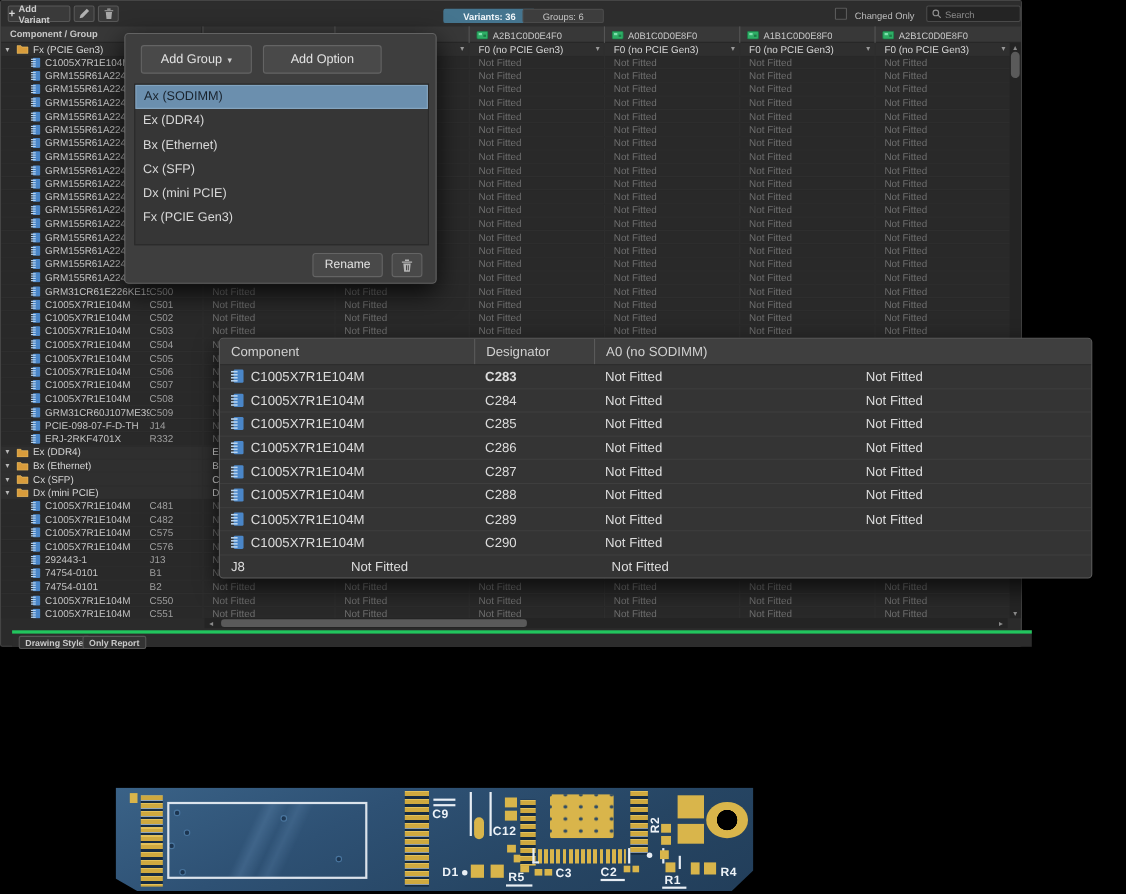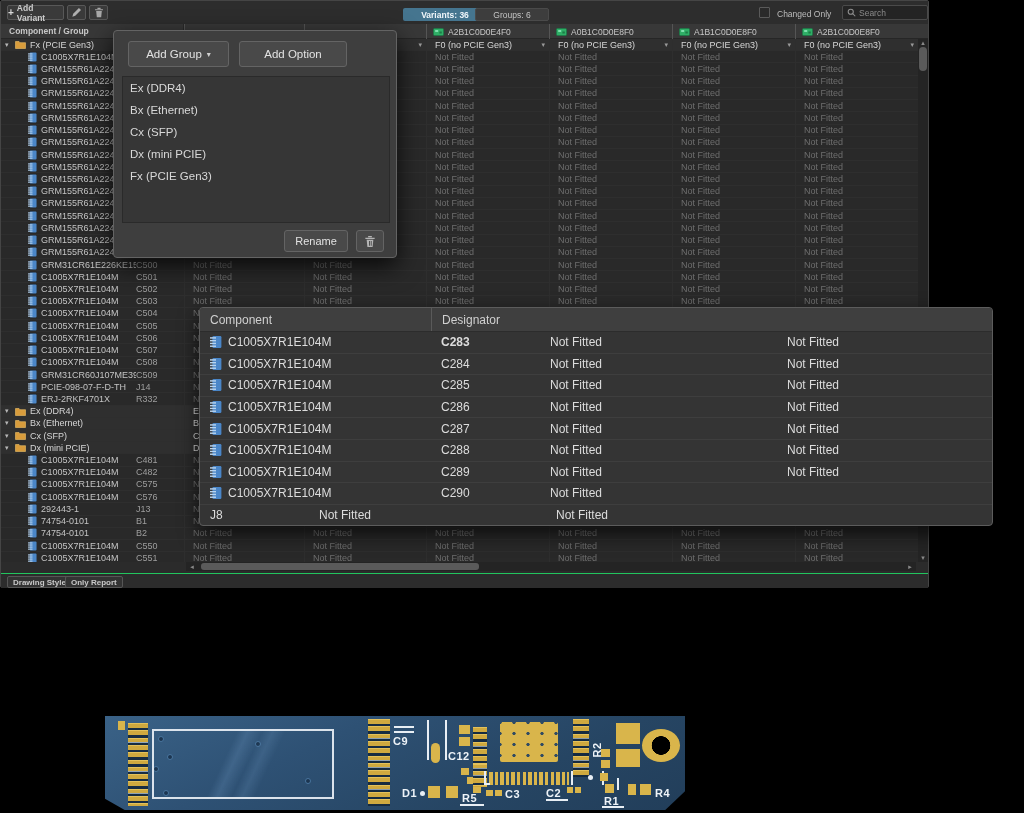--- a/index.html
+++ b/index.html
@@ -61,22 +61,22 @@
   
   #v-scroll { position:absolute; left:917px; top:38px; width:10px; height:523px; background:#242424; }
   #v-thumb { position:absolute; left:1px; top:8px; width:8px; height:24px; background:#5a5a5a; border-radius:4px; }
   .scroll-arrow { color:#8a8a8a; font-size:7px; text-align:center; width:100%; position:absolute; }
   #h-scroll { position:absolute; left:185px; top:561px; width:730px; height:9px; background:#242424; }
   #h-thumb { position:absolute; left:15px; top:1px; width:278px; height:7px; background:#5a5a5a; border-radius:3px; }
   #h-left-arrow { left:2px; top:1px; width:8px; }
   #h-right-arrow { right:2px; top:1px; width:8px; }
 
   
-  #bottom-bar { position:absolute; left:0; top:572px; width:100%; height:15px; background:#2c2c2c;
-    border-top:1px solid #22c55e; }
+  #bottom-bar { position:absolute; left:10px; top:572px; width:100%; height:15px; background:#2c2c2c;
+    border-top:3px solid #22c55e; }
   .bb-btn { position:absolute; top:2px; height:12px; background:#333; border:1px solid #565656;
     border-radius:2px; color:#c8c8c8; font-size:8px; font-weight:bold;
     display:flex; align-items:center; justify-content:center; padding:0 5px; }
   #drawing-style-btn { left:6px; }
   #view-report-btn { left:64px; }
 
   
   #popup { position:absolute; left:113px; top:30px; width:284px; height:228px; background:#3e3e3e;
     border:1px solid #636363; border-radius:4px; box-shadow:0 8px 24px rgba(0,0,0,.8); z-index:30; }
   .pp-btn { position:absolute; background:#494949; border:1px solid #646464; border-radius:3px;
@@ -1606,20 +1606,21 @@
 
 <div id="popup">
   <div class="pp-btn" id="add-group-btn">
     <span>Add Group</span>
     <span class="dd">▾</span>
   </div>
   <div class="pp-btn" id="add-option-btn">
     <span>Add Option</span>
   </div>
   <div id="popup-list">
+      <div class="pp-item selected">Ax (SODIMM)</div>
       <div class="pp-item">Ex (DDR4)</div>
       <div class="pp-item">Bx (Ethernet)</div>
       <div class="pp-item">Cx (SFP)</div>
       <div class="pp-item">Dx (mini PCIE)</div>
       <div class="pp-item">Fx (PCIE Gen3)</div>
     </div>
   <div class="pp-btn" id="rename-btn">
     <span>Rename</span>
   </div>
   <div class="pp-btn" id="popup-trash-btn">
@@ -1628,20 +1629,21 @@
           <path d="M1 3h10v1.2H1z M4 1h4v1.4H4z M2.4 5h7.2l-.8 8H3.2z M5 6.5h1v5H5z M6.8 6.5h1v5h-1z" fill="#b4b4b4" fill-rule="evenodd"></path>
         </svg>
     </span>
   </div>
 </div>
 
 <div id="overlay">
   <div id="ov-header">
       <div class="ov-h" style="width: 231px;">Component</div>
       <div class="ov-h" style="width: 109px;">Designator</div>
+      <div class="ov-h" style="width: 237px;">A0 (no SODIMM)</div>
     </div>
   <div id="ov-body">
       <div class="ov-row">
         <div class="ov-c" style="width: 231px;">
           <svg width="12" height="14" viewBox="0 0 10 11" style="margin-right: 6px;">
             <rect x="2" y="0.5" width="7.5" height="10" rx="1" fill="#4a86c8"></rect>
             <rect x="0" y="1.5" width="5" height="1.2" fill="#b9d4ee"></rect>
             <rect x="0" y="3.8" width="5" height="1.2" fill="#b9d4ee"></rect>
             <rect x="0" y="6.1" width="5" height="1.2" fill="#b9d4ee"></rect>
             <rect x="0" y="8.4" width="5" height="1.2" fill="#b9d4ee"></rect>

